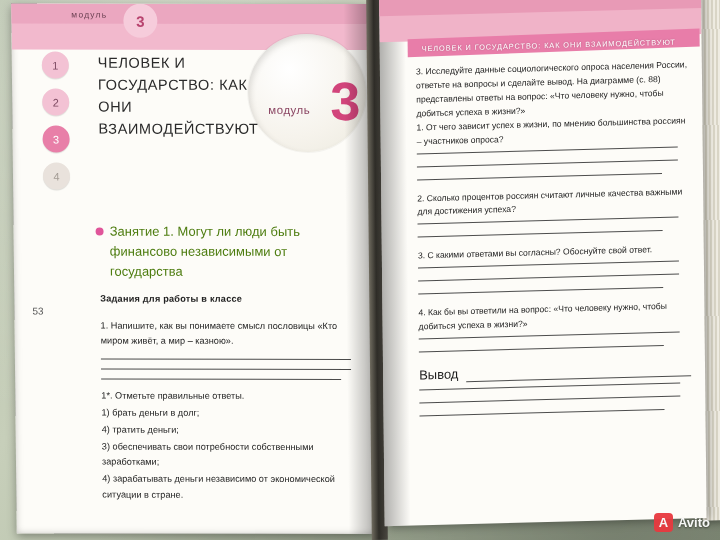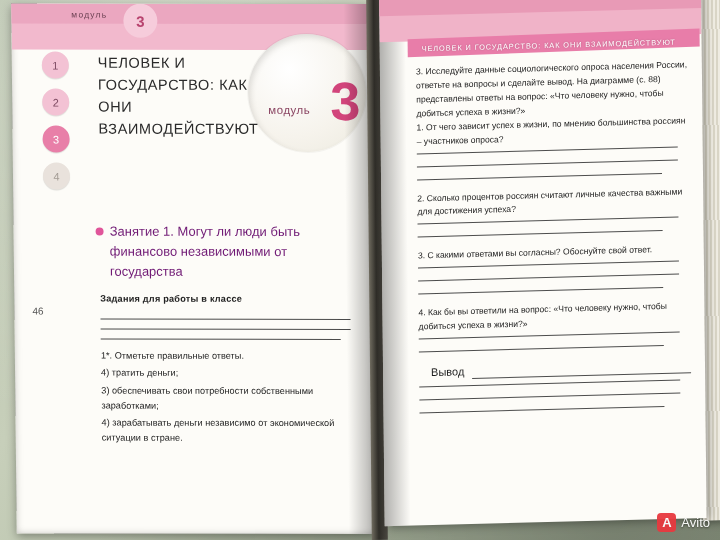--- a/index.html
+++ b/index.html
@@ -209,21 +209,21 @@
     text-transform: uppercase;
   }
 
   .lesson-block {
     position: absolute;
     left: 96px;
     top: 218px;
     width: 234px;
     font-size: 13px;
     line-height: 1.55;
-    color: #701a75;
+    color: #4d7c0f;
   }
   .lesson-bullet {
     position: absolute;
     left: 82px;
     top: 224px;
     width: 8px;
     height: 8px;
     border-radius: 50%;
     background: #e0559a;
   }
@@ -316,21 +316,21 @@
   }
   .line.w90 { width: 90%; }
   .line.w96 { width: 96%; }
 
   .vyvod-row {
     display: flex;
     align-items: flex-end;
     gap: 8px;
     margin-top: 10px;
   }
-  .vyvod-label { font-size: 11px; margin-left: 12px; }
+  .vyvod-label { font-size: 13px; }
   .vyvod-line { flex: 1; border-bottom: 1px solid #4c4c4c; height: 0; margin-bottom: 2px; }
 
   
   .wm {
     position: absolute;
     right: 10px;
     bottom: 8px;
     display: flex;
     align-items: center;
     gap: 5px;
@@ -344,21 +344,21 @@
     color: #fff;
     font-size: 13px;
     font-weight: 700;
     display: flex;
     align-items: center;
     justify-content: center;
   }
   .wm-text {
     color: #ffffff;
     font-size: 13px;
-    font-weight: 400;
+    font-weight: 700;
     text-shadow: 0 1px 2px rgba(0,0,0,0.5);
   }
 </style>
 </head>
 <body>
 
 <div id="page">
   <div class="bg-table"></div>
 
   <div class="book">
@@ -379,28 +379,30 @@
 
       <div class="big-circle"></div>
       <div class="big-circle-label">модуль</div>
       <div class="big-circle-num">3</div>
 
       <div class="main-title">ЧЕЛОВЕК И ГОСУДАРСТВО: КАК ОНИ ВЗАИМОДЕЙСТВУЮТ</div>
 
       <div class="lesson-bullet"></div>
       <div class="lesson-block">Занятие 1. Могут ли люди быть финансово независимыми от государства</div>
 
-      <div class="folio">46</div>
+      <div class="folio">53</div>
 
       <div class="body-left">
         <div class="h">Задания для работы в классе</div>
+        <p>1. Напишите, как вы понимаете смысл пословицы «Кто миром живёт, а мир – казною».</p>
         <div class="rule"></div>
         <div class="rule"></div>
         <div class="rule short"></div>
         <p>1*. Отметьте правильные ответы.</p>
+        <p>1) брать деньги в долг;</p>
         <p>4) тратить деньги;</p>
         <p>3) обеспечивать свои потребности собственными заработками;</p>
         <p>4) зарабатывать деньги независимо от экономической ситуации в стране.</p>
       </div>
     </div>
 
     <div class="spine"></div>
     <div class="edge-stack"></div>
 
     <div class="page-right">

